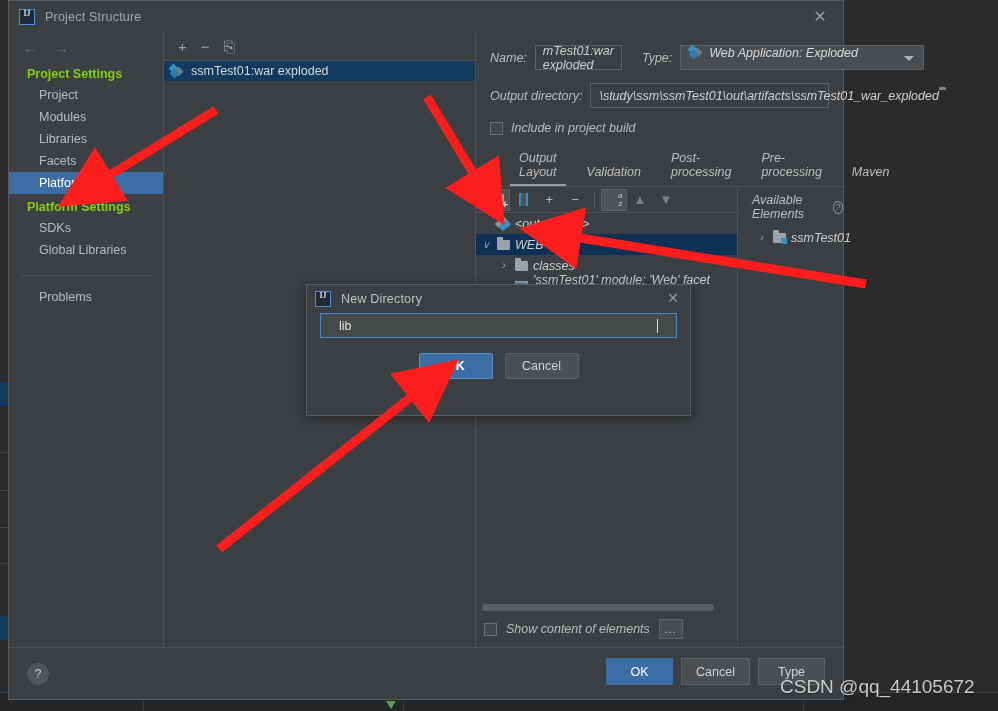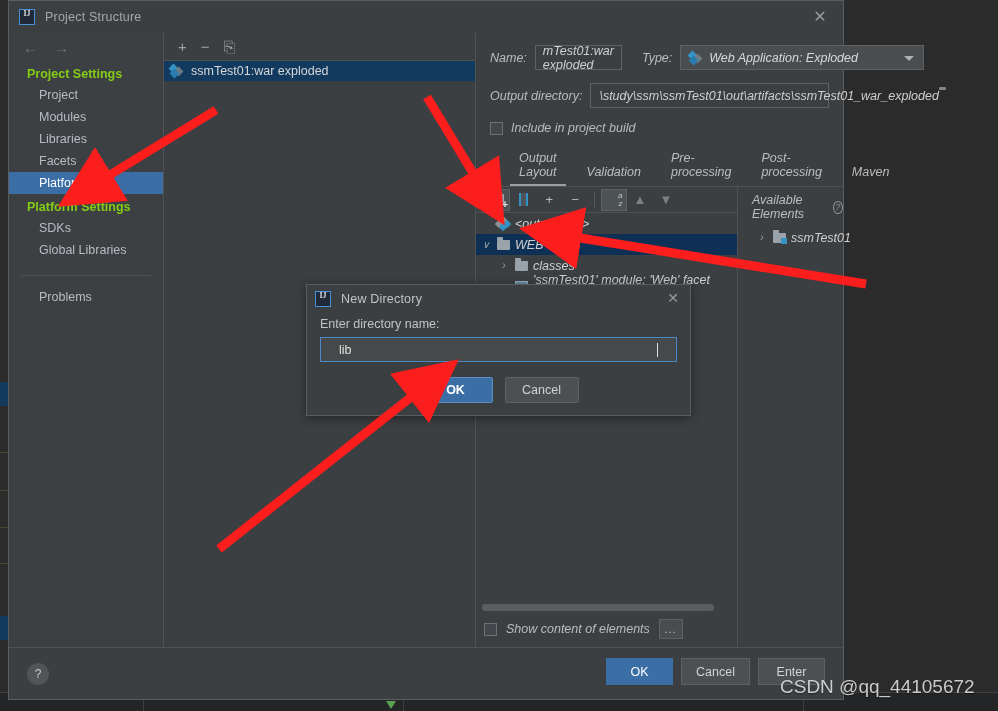--- a/index.html
+++ b/index.html
@@ -137,21 +137,21 @@
   .flabel { font-size: 12.5px; color: #bbbbbb; margin-right: 8px; white-space: nowrap; }
   .finput {
     background: #3c3f41; border: 1px solid #5f6264;
     color: #cfcfcf; font-size: 12.5px;
     padding: 4px 7px; height: 25px;
     display: flex; align-items: center;
   }
   .fselect {
     background: #4a4d4f; border: 1px solid #5f6264;
     color: #d8d8d8; font-size: 12.5px;
-    height: 25px; display: flex; align-items: center; gap: 6px;
+    height: 25px; display: flex; align-items: flex-start; gap: 6px;
     padding: 0 8px; position: relative;
     min-width: 244px; cursor: pointer;
   }
   .caret-dn {
     position: absolute; right: 9px; top: 10px;
     width: 0; height: 0;
     border-left: 5px solid transparent; border-right: 5px solid transparent;
     border-top: 5px solid #b0b0b0;
   }
   .path-input {
@@ -479,22 +479,22 @@
           </div>
 
           <div class="cbrow">
             <span class="cbox"></span>
             <span class="cblabel">Include in project build</span>
           </div>
 
           <div class="tabs">
             <span class="tab active">Output Layout</span>
             <span class="tab">Validation</span>
+            <span class="tab">Post-processing</span>
             <span class="tab">Pre-processing</span>
-            <span class="tab">Post-processing</span>
             <span class="tab">Maven</span>
           </div>
         </div>
         <div class="tabs-underline"></div>
 
         <div class="ol-area">
           <div class="ol-split">
 
             <div class="ol-left">
               <div class="ol-toolbar">
@@ -567,32 +567,31 @@
           </div>
         </div>
       </div>
     </div>
 
     <div class="ps-footer">
       <div class="help-btn">?</div>
       <div class="footer-actions">
         <div class="btn primary">OK</div>
         <div class="btn">Cancel</div>
-        <div class="btn">Enter</div>
+        <div class="btn">Type</div>
       </div>
     </div>
   </div>
 
   <div class="nd-modal">
     <div class="nd-title">
       <div class="ij-logo"></div>
       <div class="win-title">New Directory</div>
       <div class="nd-close">✕</div>
     </div>
-    <div class="nd-label">Enter directory name:</div>
     <div class="nd-input">
       <span>lib</span>
         <span class="caret"></span>
     </div>
     <div class="nd-buttons">
       <div class="nd-btn ok">OK</div>
       <div class="nd-btn cancel">Cancel</div>
     </div>
   </div>
 

